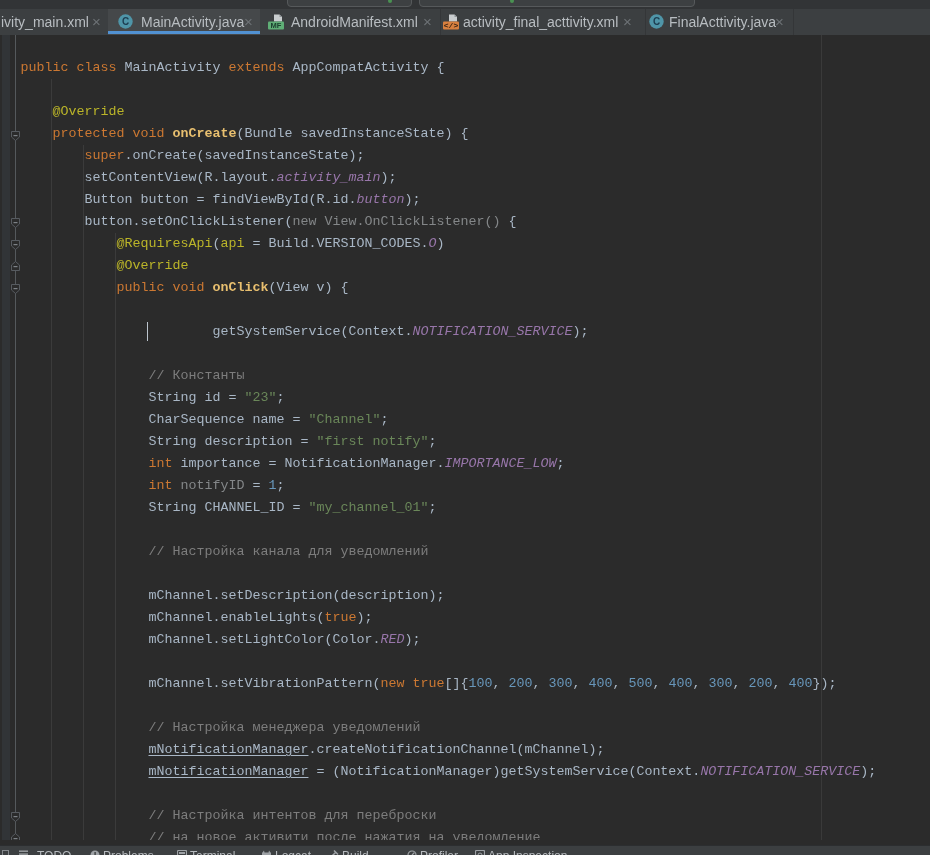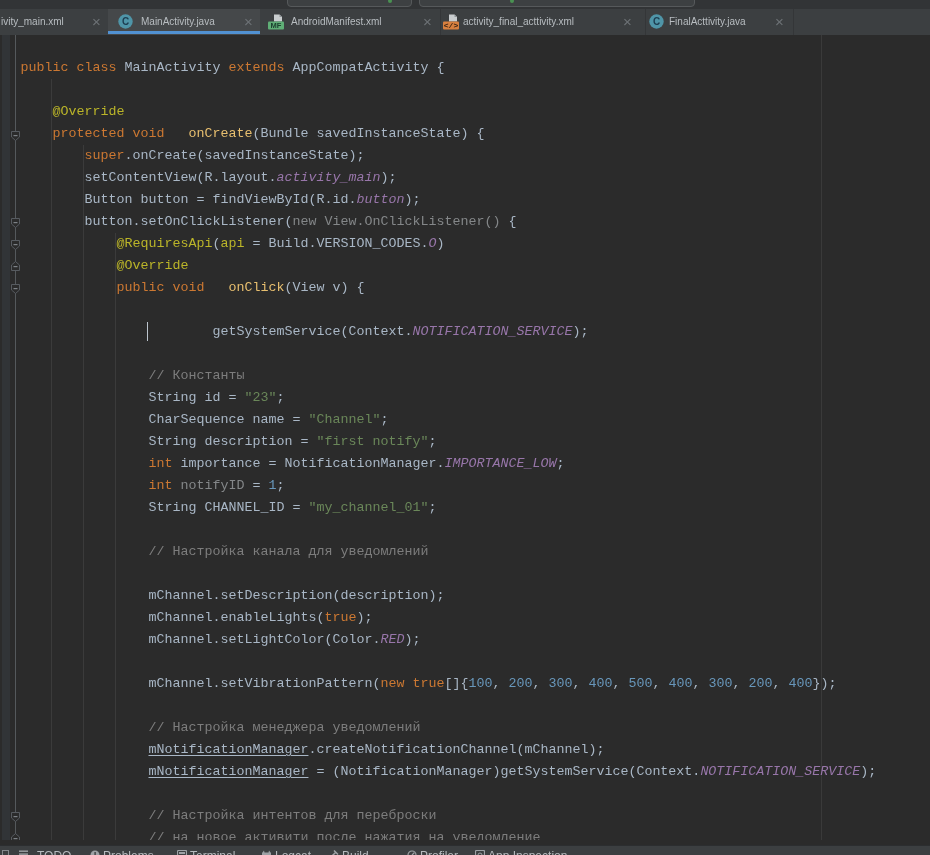--- a/index.html
+++ b/index.html
@@ -1,34 +1,34 @@
 <!DOCTYPE html>
 <html><head><meta charset="utf-8"><title>MainActivity.java</title>
 <style>
 html,body{margin:0;padding:0;background:#2b2b2b;}
 *{box-sizing:border-box;}
 #app{position:relative;width:930px;height:855px;overflow:hidden;background:#2b2b2b;font-family:"Liberation Sans",sans-serif;}
 #topstrip{position:absolute;left:0;top:0;width:930px;height:9px;background:#323436;overflow:hidden;z-index:5;}
 .wdg{position:absolute;top:-8px;height:15px;background:#3d4042;border:1px solid #56595b;border-radius:4px;}
 .dot{position:absolute;top:-1px;width:4px;height:4px;border-radius:2px;background:#4a9152;}
 #tabbar{position:absolute;left:0;top:9px;width:930px;height:26px;background:#3c3f41;z-index:4;}
-.tabtxt{position:absolute;top:0;height:26px;line-height:26px;color:#b8bdc1;font-size:10px;white-space:nowrap;}
+.tabtxt{position:absolute;top:0;height:26px;line-height:26px;color:#b8bdc1;font-size:14px;white-space:nowrap;}
 .tx{position:absolute;top:0;height:26px;line-height:26px;color:#6d7276;font-size:15px;}
 .tsep{position:absolute;top:0;width:1px;height:26px;background:#343638;}
 #activetab{position:absolute;left:108px;top:0;width:152px;height:26px;background:#45484a;}
 #underline{position:absolute;left:108px;top:22px;width:152px;height:3px;background:#5191d2;z-index:6;}
 #editor{position:absolute;left:2px;top:35px;width:930px;height:805px;background:#2b2b2b;overflow:hidden;}
 .ln{position:absolute;left:18.5px;height:22px;line-height:22px;white-space:pre;font-family:"Liberation Mono",monospace;font-size:13.333px;color:#a9b7c6;}
 .k{color:#cc7832;}
 .a{color:#bbb529;}
 .s{color:#6a8759;}
 .n{color:#6897bb;}
 .c{color:#7d7d7d;}
 .p{color:#9876aa;font-style:italic;}
-.m{color:#e8bf6f;font-weight:normal;margin-left:16px;}
+.m{color:#e8bf6f;font-weight:bold;}
 .g{color:#848789;}
 .u{text-decoration:underline;text-underline-offset:2px;}
 .vline{position:absolute;width:1px;}
 .fold{position:absolute;left:8px;z-index:3;}
 #leftstrip{position:absolute;left:0;top:0;width:8px;height:810px;background:#313437;}
 #caret{position:absolute;left:144.5px;top:287px;width:1.5px;height:19px;background:#bcc5ce;}
 #statusbar{position:absolute;left:0;top:845px;width:930px;height:10px;background:#3c3f41;border-top:1px solid #2c2e30;overflow:hidden;z-index:5;}
 .sbt{position:absolute;top:2.5px;color:#b6babe;font-size:12px;line-height:14px;white-space:nowrap;}
 .sbi{position:absolute;top:4px;}
 </style></head><body>

